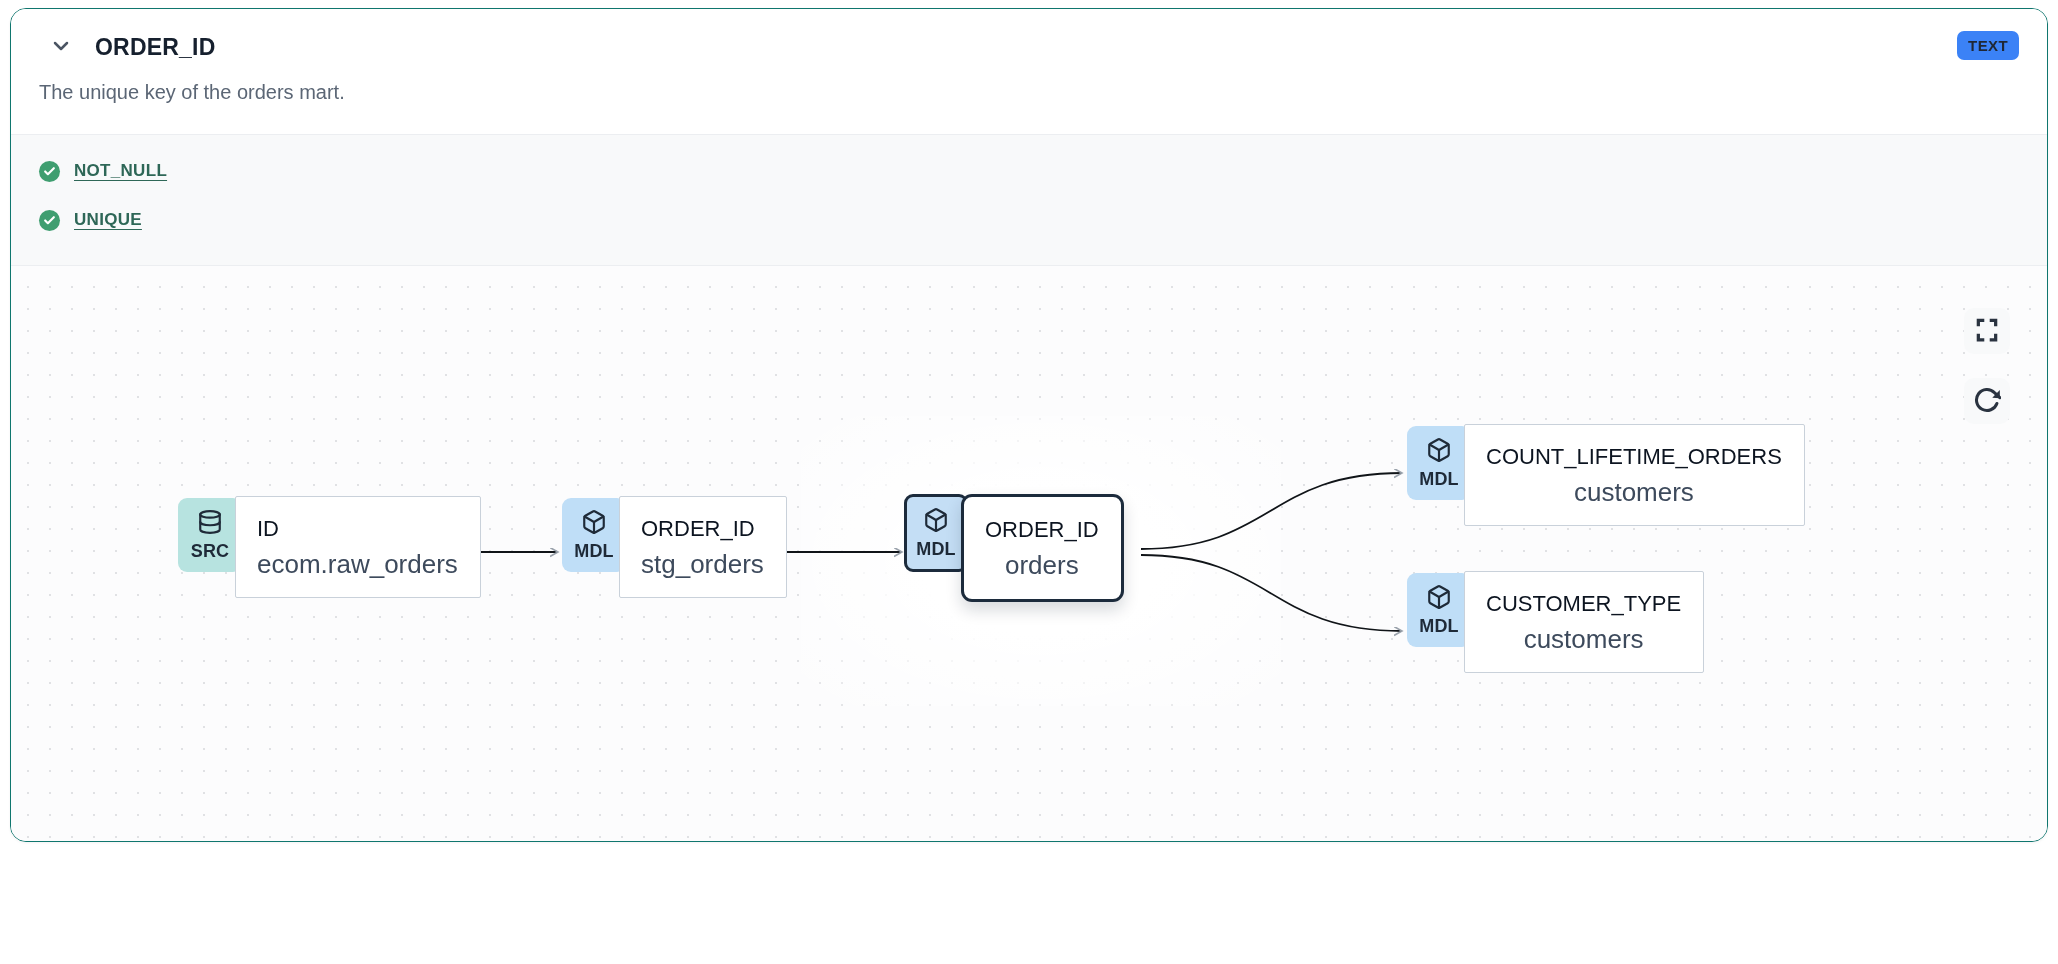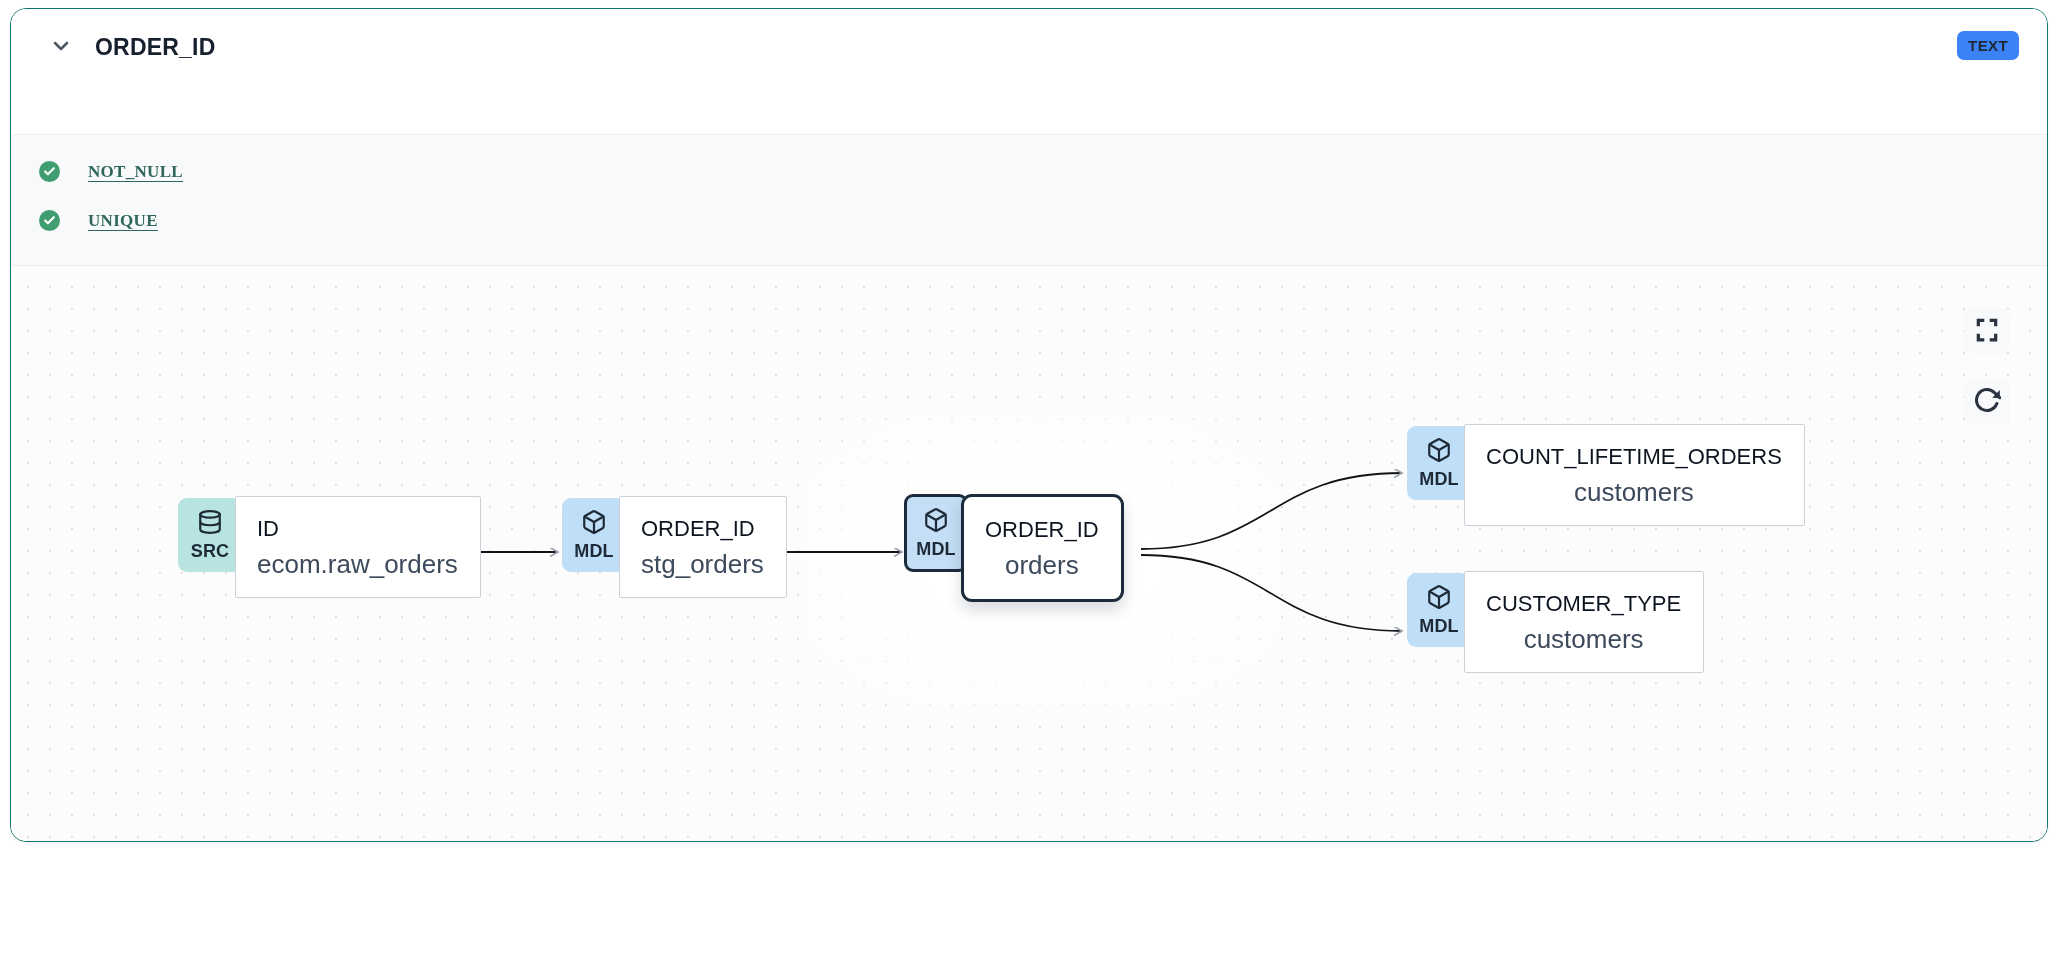--- a/index.html
+++ b/index.html
@@ -17,21 +17,21 @@
   .chevron-btn { width:28px; height:28px; display:flex; align-items:center; justify-content:center;
     background:none; border:none; cursor:pointer; color:#4b5563; }
   .page-title { font-size:23px; font-weight:700; color:#16202e; letter-spacing:0.2px; }
   .description { padding:20px 0 0 28px; font-size:20px; color:#5b6675; }
   .type-badge { position:absolute; top:22px; right:28px; background:#3b82f6; color:#1f2733;
     font-size:15px; font-weight:600; padding:6px 11px; border-radius:7px; letter-spacing:0.4px; }
 
   
   .tests { height:132px; background:#f8f9fa; border-top:1px solid #eceef1; border-bottom:1px solid #eceef1;
     padding:26px 28px; display:flex; flex-direction:column; gap:28px; }
-  .test-row { display:flex; align-items:flex-end; gap:28px;font-family:Liberation Serif, serif; }
+  .test-row { display:flex; align-items:flex-start; gap:14px; }
   .check-circle { width:21px; height:21px; border-radius:50%; background:#3f9e70;
     display:flex; align-items:center; justify-content:center; flex:0 0 auto; }
   .test-link { font-size:17px; font-weight:700; color:#2e6757; text-decoration:underline;
     text-underline-offset:4px; letter-spacing:0.3px; cursor:pointer; }
 
   
   .canvas {
     position:relative; height:688px; background:#fcfcfd;
     background-image: radial-gradient(circle, #e0e1e4 1.4px, transparent 1.5px);
     background-size: 22px 22px; background-position: 6px 10px;
@@ -81,20 +81,21 @@
     <div class="header-row">
       <button class="chevron-btn">
         <span>
           <svg width="24" height="24" viewBox="0 0 24 24" fill="none" stroke="currentColor" stroke-width="2.5" stroke-linecap="round" stroke-linejoin="round">
               <polyline points="6 9 12 15 18 9"></polyline>
             </svg>
         </span>
       </button>
       <div class="page-title">ORDER_ID</div>
     </div>
+    <div class="description">The unique key of the orders mart.</div>
     <div class="type-badge">TEXT</div>
   </div>
 
   <div class="tests">
     <div class="test-row">
       <span class="check-circle">
         <svg width="13" height="13" viewBox="0 0 24 24" fill="none" stroke="#ffffff" stroke-width="4" stroke-linecap="round" stroke-linejoin="round">
             <polyline points="20 6 9 17 4 12"></polyline>
           </svg>
       </span>

